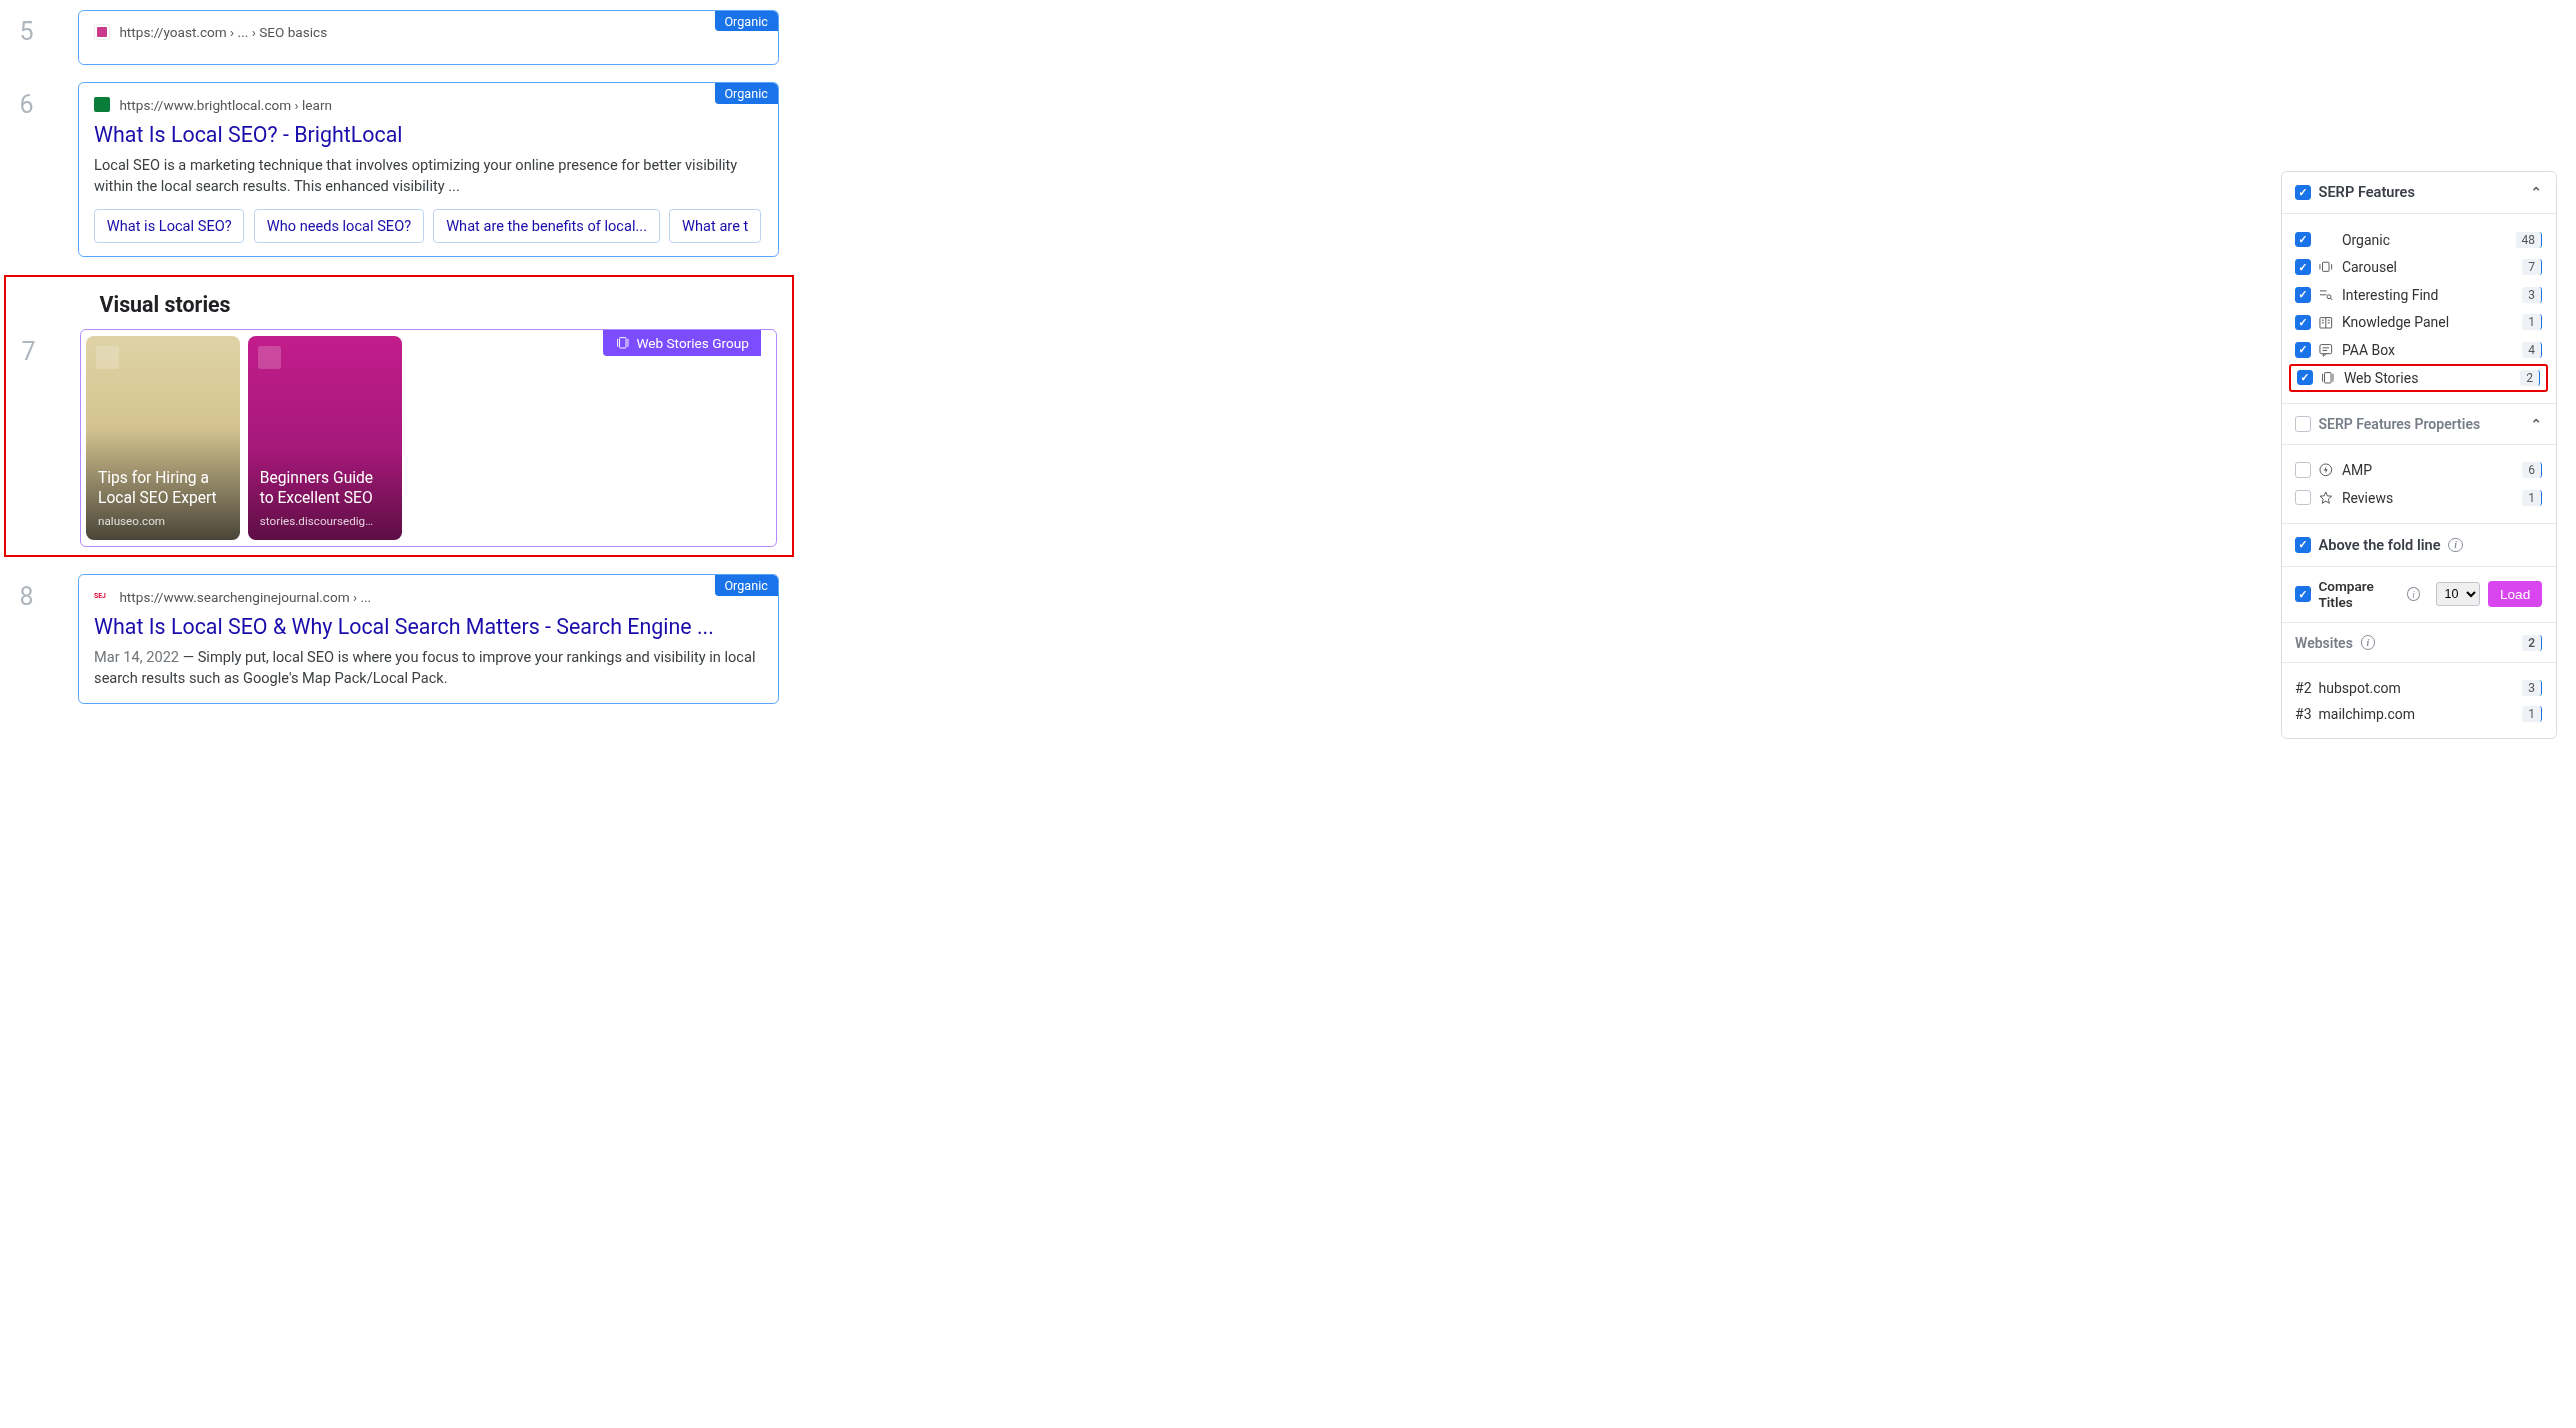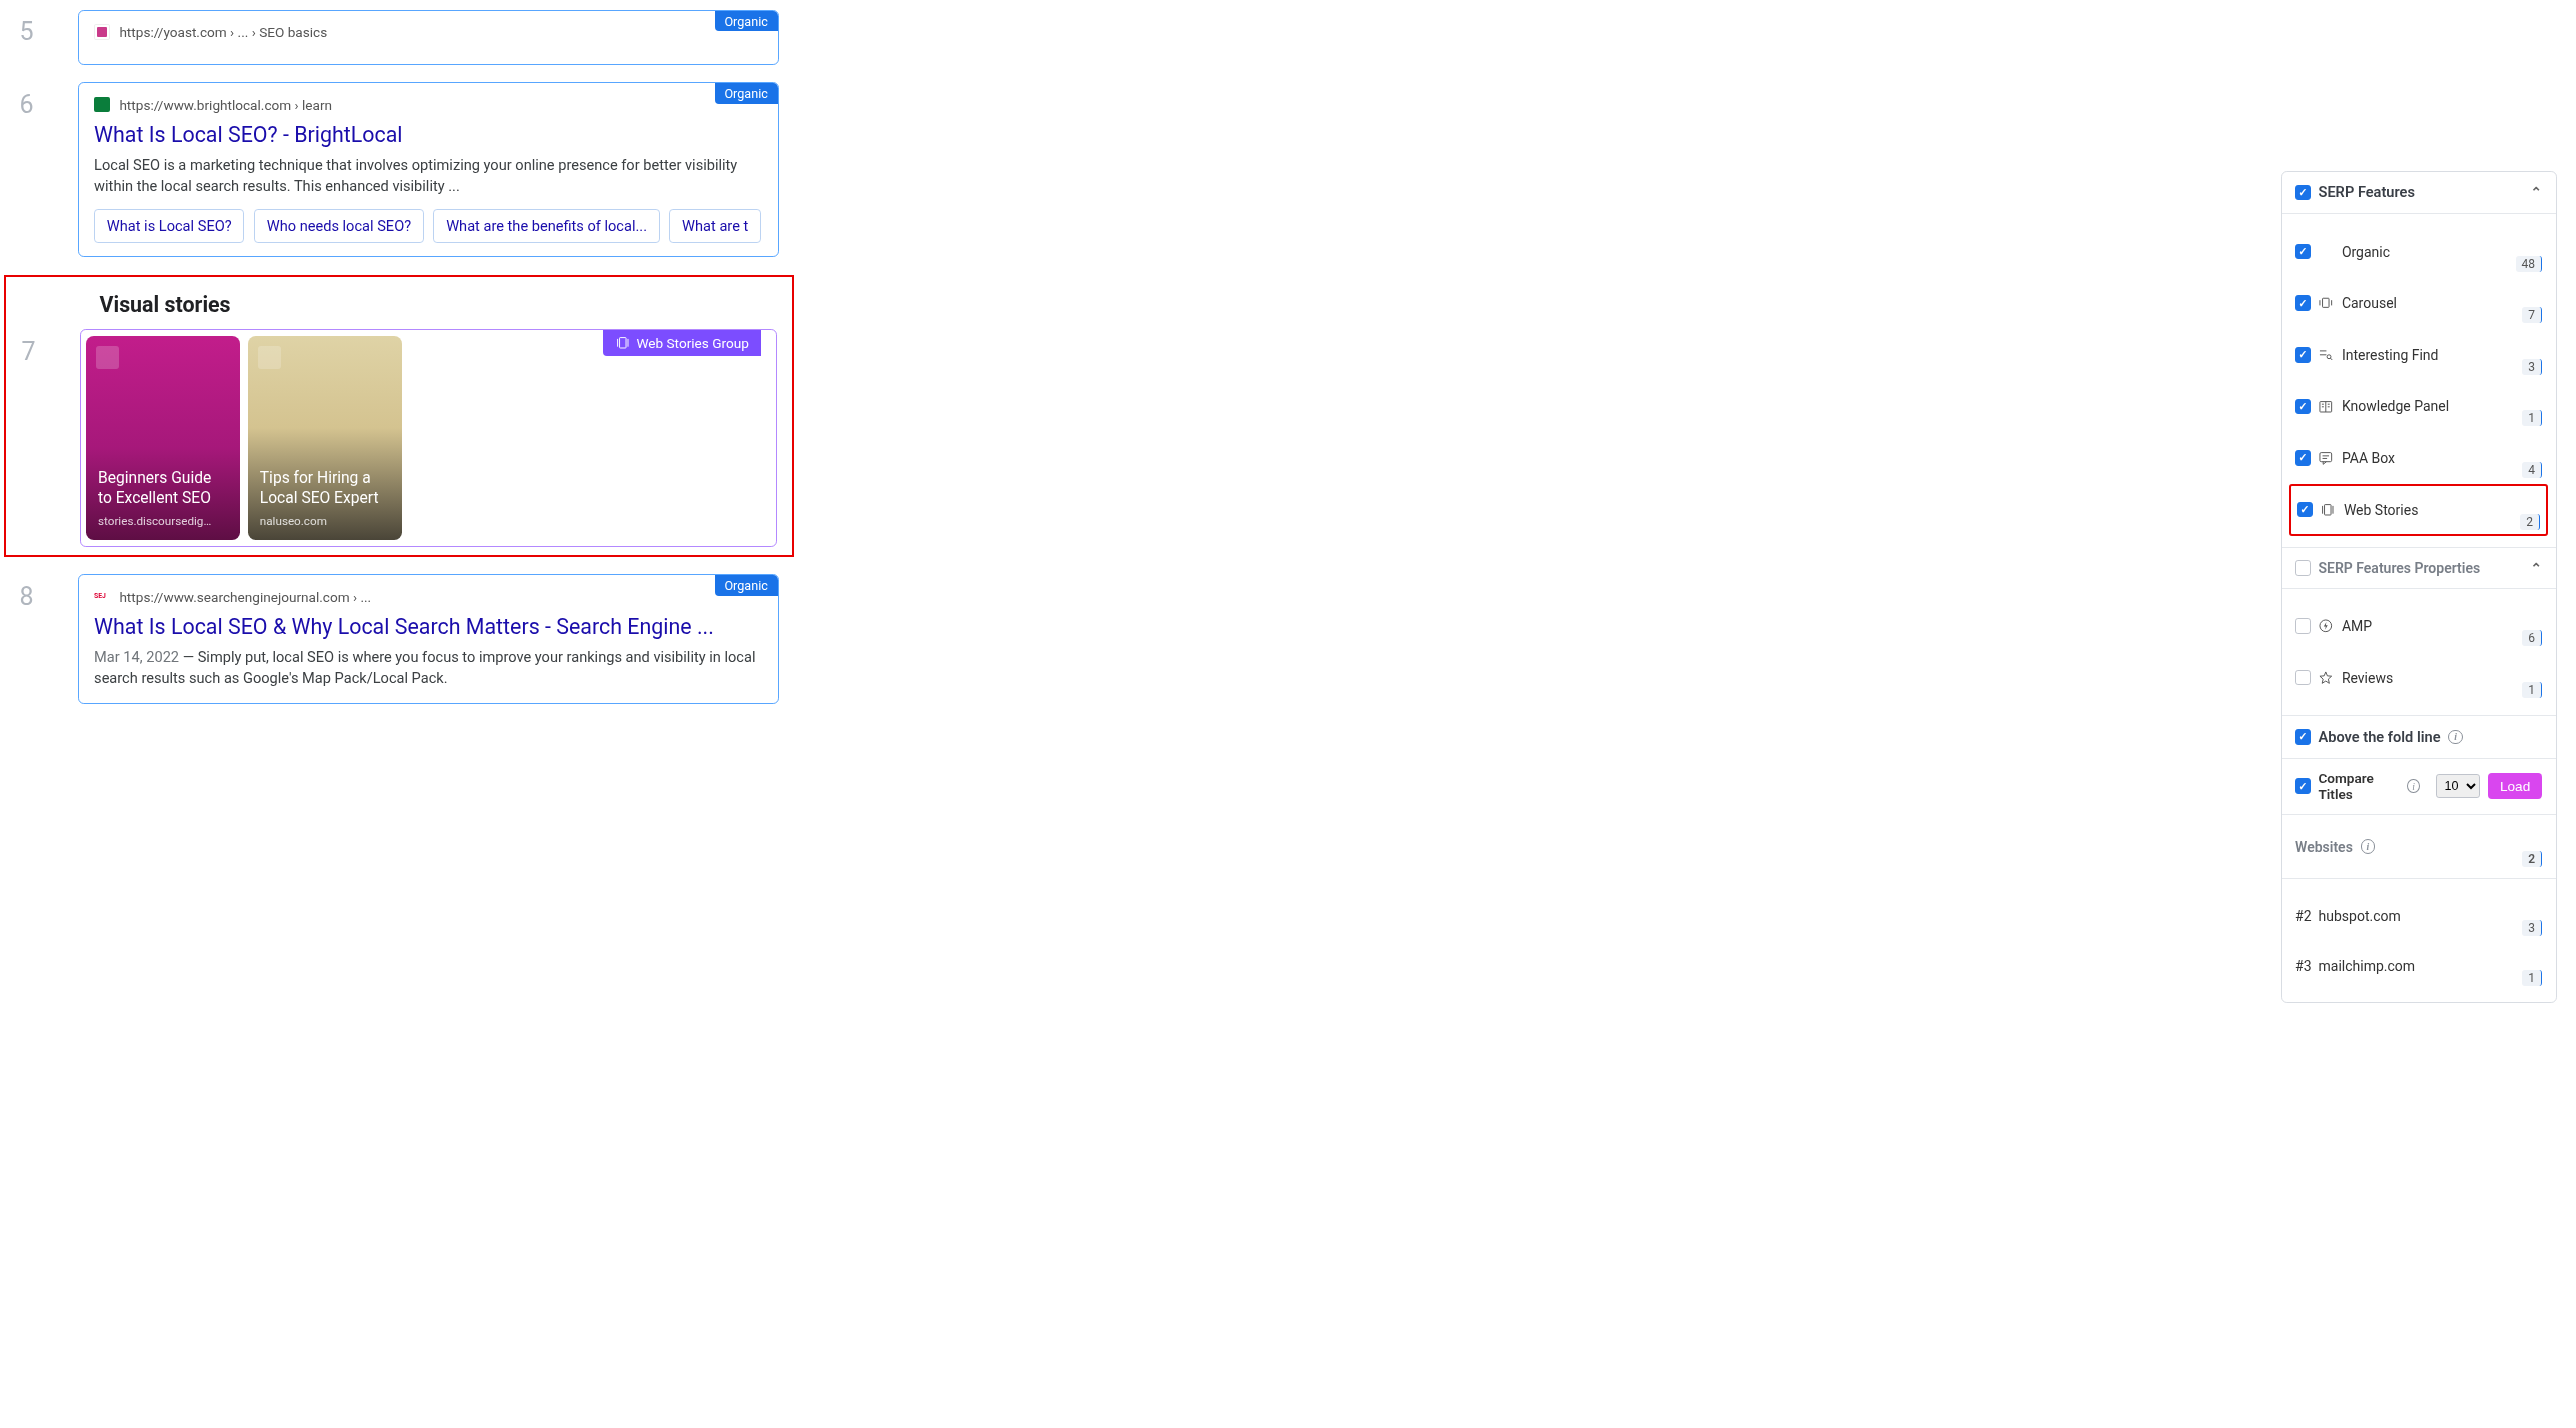--- a/index.html
+++ b/index.html
@@ -30,21 +30,21 @@
 .sidebar { flex: 0 0 276px; margin-left: auto; margin-top: 161px; }
 .panel { border: 1px solid #d9dde3; border-radius: 5.8px; }
 .panel-section { border-bottom: 1px solid #e5e8ec; padding: 11.7px 13.6px; }
 .panel-section:last-child { border-bottom: none; }
 .panel-header { display: flex; align-items: center; font-weight: 600; color: #3a3f47; font-size: 14.6px; gap: 7.8px; }
 .check { width: 15.6px; height: 15.6px; border-radius: 2.9px; border: 1.5px solid #c0c4cc; background: #fff; display: inline-flex; align-items: center; justify-content: center; flex-shrink: 0; }
 .check.on { background: #1a73e8; border-color: #1a73e8; }
 .check.on::after { content: "✓"; color: #fff; font-size: 10.7px; font-weight: bold; }
 .feature-row { display: flex; align-items: center; gap: 7.8px; padding: 5.8px 0; font-size: 14px; color: #333; }
 .feature-row .label { flex: 1; }
-.count-badge { background: #eef2f7; color: #555; border-radius: 2.9px; padding: 1px 5.8px; font-size: 12px; min-width: 19.5px; text-align: center; border-right: 1.9px solid #1a73e8; margin-top: 24px; }
+.count-badge { background: #eef2f7; color: #555; border-radius: 2.9px; padding: 1px 5.8px; font-size: 12px; min-width: 19.5px; text-align: center; border-right: 1.9px solid #1a73e8; }
 .fi { width: 15.6px; height: 15.6px; display: inline-flex; align-items: center; justify-content: center; font-size: 12.6px; color: #555; }
 .highlight-row { border: 2.4px solid #e80000; margin: 0 -5.8px; padding: 3.9px 5.8px !important; border-radius: 2.9px; }
 .chev { margin-left: auto; font-size: 13.6px; color: #666; }
 .sub-header { font-weight: 600; color: #787e87; font-size: 14px; display: flex; align-items: center; gap: 7.8px; }
 .info-i { display: inline-flex; width: 14.6px; height: 14.6px; border: 1px solid #8a9099; border-radius: 50%; align-items: center; justify-content: center; font-size: 9.7px; color: #8a9099; font-style: italic; font-family: serif; }
 .load-row { display: flex; align-items: center; gap: 7.8px; }
 .select-box { border: 1px solid #c0c4cc; border-radius: 2.9px; padding: 2.9px 3.9px; font-size: 12.6px; }
 .load-btn { background: #d946ef; color: #fff; border: none; border-radius: 3.9px; padding: 5.8px 11.7px; font-size: 13.6px; font-weight: 500; }
 .ws-row { display: flex; align-items: center; padding: 4.9px 0; font-size: 14px; }
 .ws-num { color: #333; }
@@ -94,29 +94,29 @@
         <div class="rank">7</div>
         <div class="stories-wrap" style="flex:1;">
           <div class="stories-badge">
             <svg class="icon-svg" viewBox="0 0 24 24" style="stroke:#fff;">
                 <rect x="7" y="4" width="10" height="16" rx="1"></rect>
                 <line x1="4" y1="6" x2="4" y2="18"></line>
                 <line x1="20" y1="6" x2="20" y2="18"></line>
               </svg>
             <span>Web Stories Group</span>
           </div>
+          <div class="story-card tan">
+            <div class="story-thumb"></div>
+            <div class="story-title">Tips for Hiring a Local SEO Expert</div>
+            <div class="story-domain">naluseo.com</div>
+          </div>
           <div class="story-card magenta">
             <div class="story-thumb"></div>
             <div class="story-title">Beginners Guide to Excellent SEO</div>
             <div class="story-domain">stories.discoursedig…</div>
-          </div>
-          <div class="story-card tan">
-            <div class="story-thumb"></div>
-            <div class="story-title">Tips for Hiring a Local SEO Expert</div>
-            <div class="story-domain">naluseo.com</div>
           </div>
         </div>
       </div>
     </div>
 
     <div class="row">
       <div class="rank">8</div>
       <div class="serp-card">
         <div class="badge">Organic</div>
         <div class="url-row">

